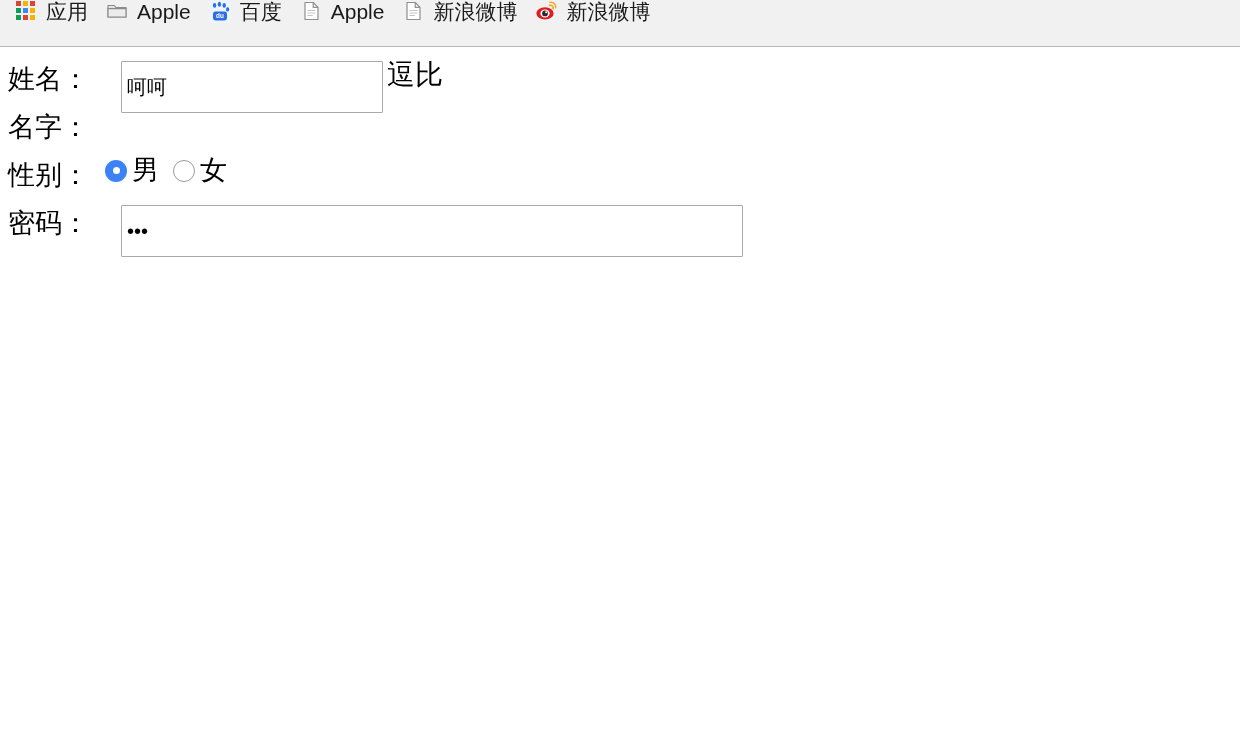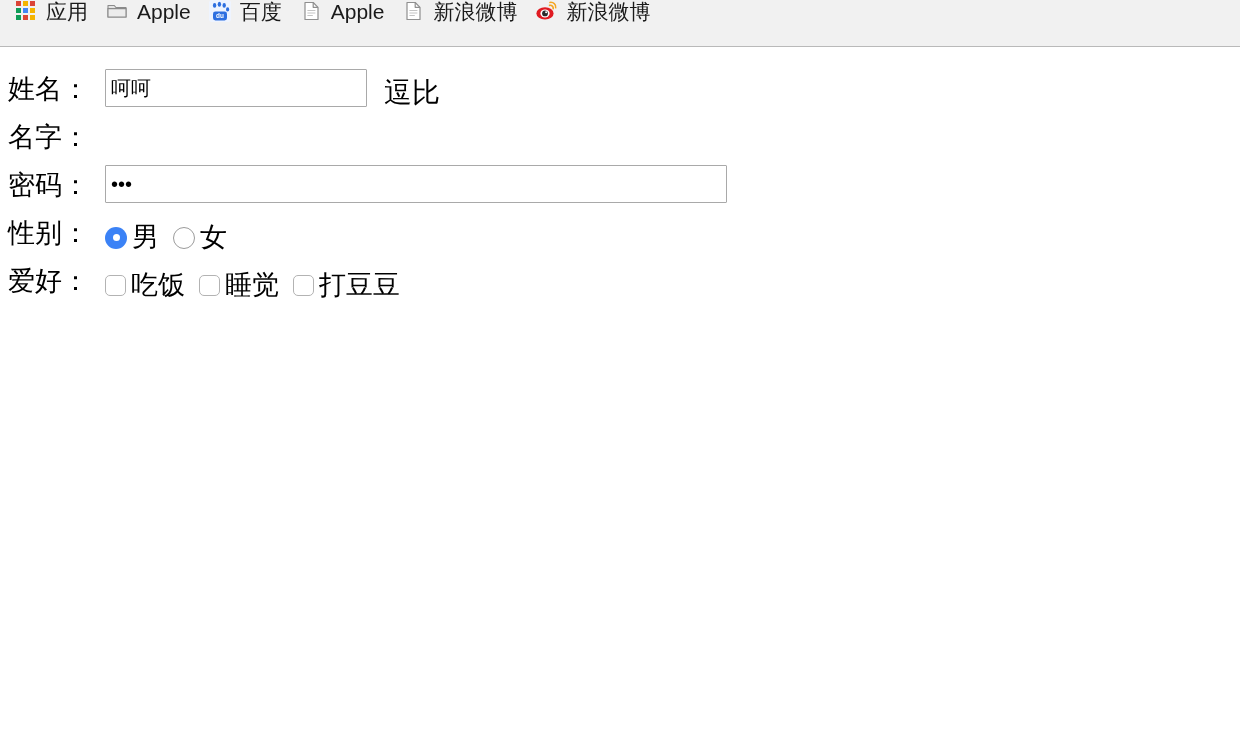--- a/index.html
+++ b/index.html
@@ -43,52 +43,53 @@
     color: #1a1a1a;
     line-height: 1;
   }
 
   
   #page-body {
     padding: 14px 0 0 8px;
   }
   .form-row {
     display: flex;
-    align-items: flex-end;
+    align-items: flex-start;
     margin-bottom: 2px;
     height: 46px;
   }
   .field-label {
     font-size: 27px;
     color: #000;
     width: 97px;
     flex: 0 0 auto;
     letter-spacing: 0px;
   }
   .text-input {
-    height: 38px;
+    height: 52px;
     box-sizing: border-box;
     border: 1px solid #a9a9a9;
     border-radius: 1px;
     background: #fff;
     font-size: 20px;
     font-family: "Liberation Sans", "DejaVu Sans", sans-serif;
     color: #000;
     padding: 0 5px;
     outline: none;
+    margin-left: 16px;
   }
   .w-short { width: 262px; }
   .w-long  { width: 622px; }
 
   .text-input::placeholder { color: #9a9a9a; opacity: 1; }
 
   .after-text {
     font-size: 28px;
     color: #000;
-    margin-left: 17px;
+    margin-left: 4px;
     line-height: 1;
   }
 
   
   .choice {
     display: flex;
     align-items: center;
     margin-right: 14px;
   }
   .radio-mark {
@@ -219,50 +220,32 @@
     <input class="text-input w-short" type="text" value="呵呵" style="">
     <span class="after-text">逗比</span>
   </div>
 
 
   <div class="form-row">
     <span class="field-label">名字：</span>
   </div>
 
   <div class="form-row">
-    <span class="field-label">密码：</span>
-    <input class="text-input w-long" type="text" value="•••" style="">
-  </div>
-
-  <div class="form-row">
     <span class="field-label">性别：</span>
 
     <label class="choice">
       <span class="radio-mark on"></span>
       <span class="choice-label">男</span>
     </label>
 
     <label class="choice">
       <span class="radio-mark off"></span>
       <span class="choice-label">女</span>
     </label>
   </div>
 
   <div class="form-row">
-    <span class="field-label">爱好：</span>
-
-    <label class="choice">
-      <span class="check-mark"></span>
-      <span class="choice-label">吃饭</span>
-    </label>
-
-    <label class="choice">
-      <span class="check-mark"></span>
-      <span class="choice-label">睡觉</span>
-    </label>
-
-    <label class="choice">
-      <span class="check-mark"></span>
-      <span class="choice-label">打豆豆</span>
-    </label>
-  </div>
+    <span class="field-label">密码：</span>
+    <input class="text-input w-long" type="text" value="•••" style="">
+  </div>
+
 
 </div>
 
 </body></html>

